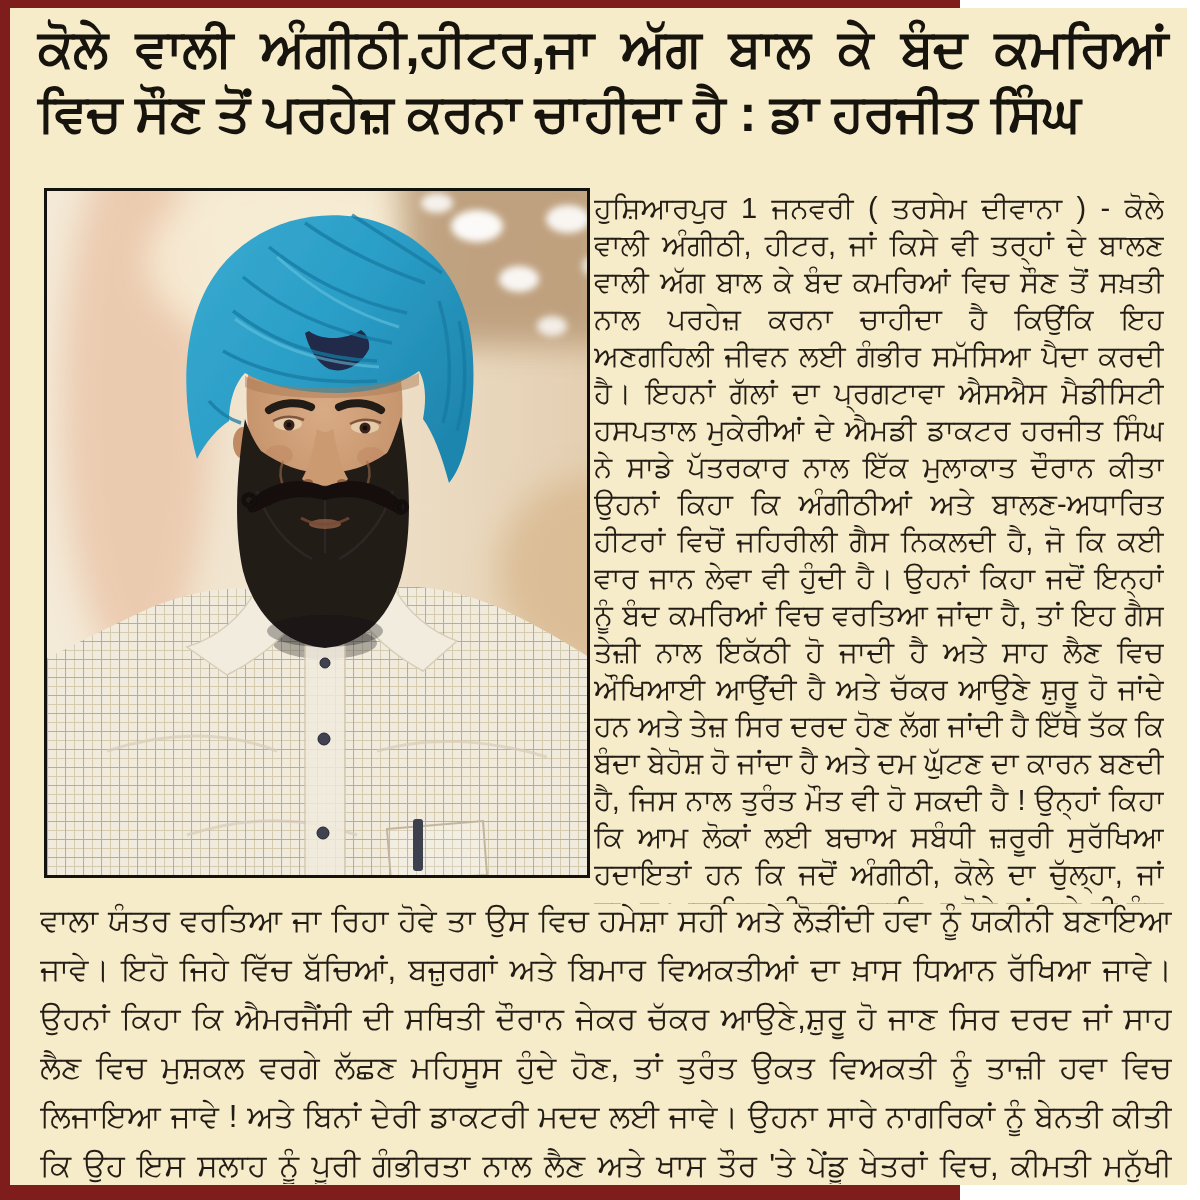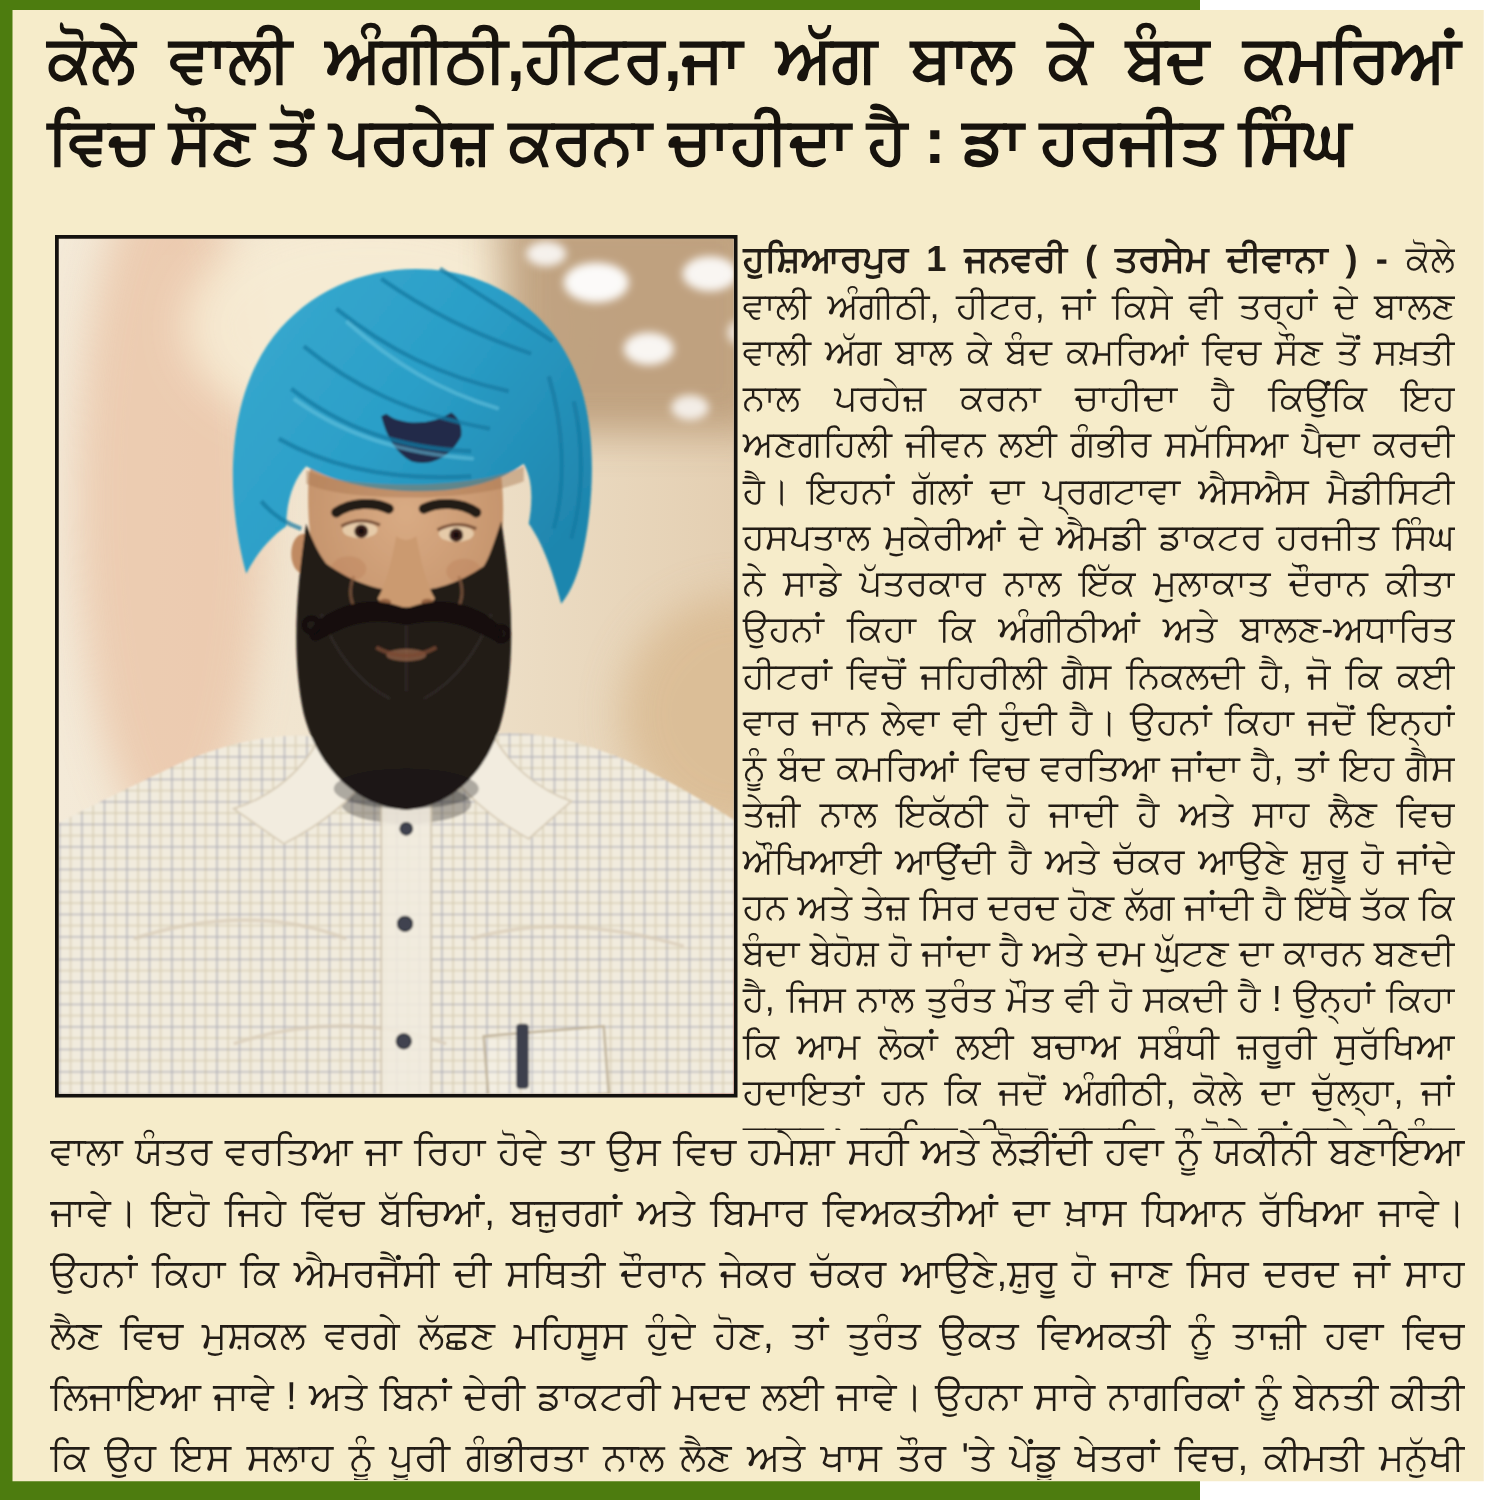--- a/index.html
+++ b/index.html
@@ -2,21 +2,21 @@
 <html lang="pa"><head>
 <meta charset="utf-8">
 <style>
   html,body{margin:0;padding:0;}
   body{
     width:1200px;height:1200px;
     background:#ffffff;
     font-family:"Liberation Sans","DejaVu Sans",sans-serif;
     overflow:hidden;
   }
-  .canvas{position:relative;width:960px;height:1200px;background:#4d7c0f;}
+  .canvas{position:relative;width:960px;height:1200px;background:#7f1d1d;}
   .page{
     position:absolute;left:10px;top:8px;width:1177px;height:1177px;
     background:#f6ecca;
   }
   .headline{
     position:absolute;left:28px;top:8px;width:1130px;
     font-size:52px;line-height:65px;font-weight:800;
     color:#17130d;text-align:justify;text-align-last:left;
     letter-spacing:-0.5px;
     margin:0;
@@ -30,21 +30,21 @@
   .body-column{
     position:absolute;left:584px;top:182px;width:570px;height:714px;
     font-size:29px;line-height:37px;color:#231d16;
     text-align:justify;overflow:hidden;margin:0;
   }
   .body-full{
     position:absolute;left:30px;top:888px;width:1132px;height:288px;
     font-size:31px;line-height:49px;color:#231d16;
     text-align:justify;overflow:hidden;margin:0;
   }
-  .dateline{font-weight:700;}
+  .dateline{font-weight:400;}
 </style>
 </head>
 <body>
 
 <div class="canvas">
   <div class="page">
 
     <h1 class="headline">ਕੋਲੇ ਵਾਲੀ ਅੰਗੀਠੀ,ਹੀਟਰ,ਜਾ ਅੱਗ ਬਾਲ ਕੇ ਬੰਦ ਕਮਰਿਆਂ ਵਿਚ ਸੌਣ ਤੋਂ ਪਰਹੇਜ਼ ਕਰਨਾ ਚਾਹੀਦਾ ਹੈ  : ਡਾ ਹਰਜੀਤ ਸਿੰਘ</h1>
 
     <figure class="photo-frame">

